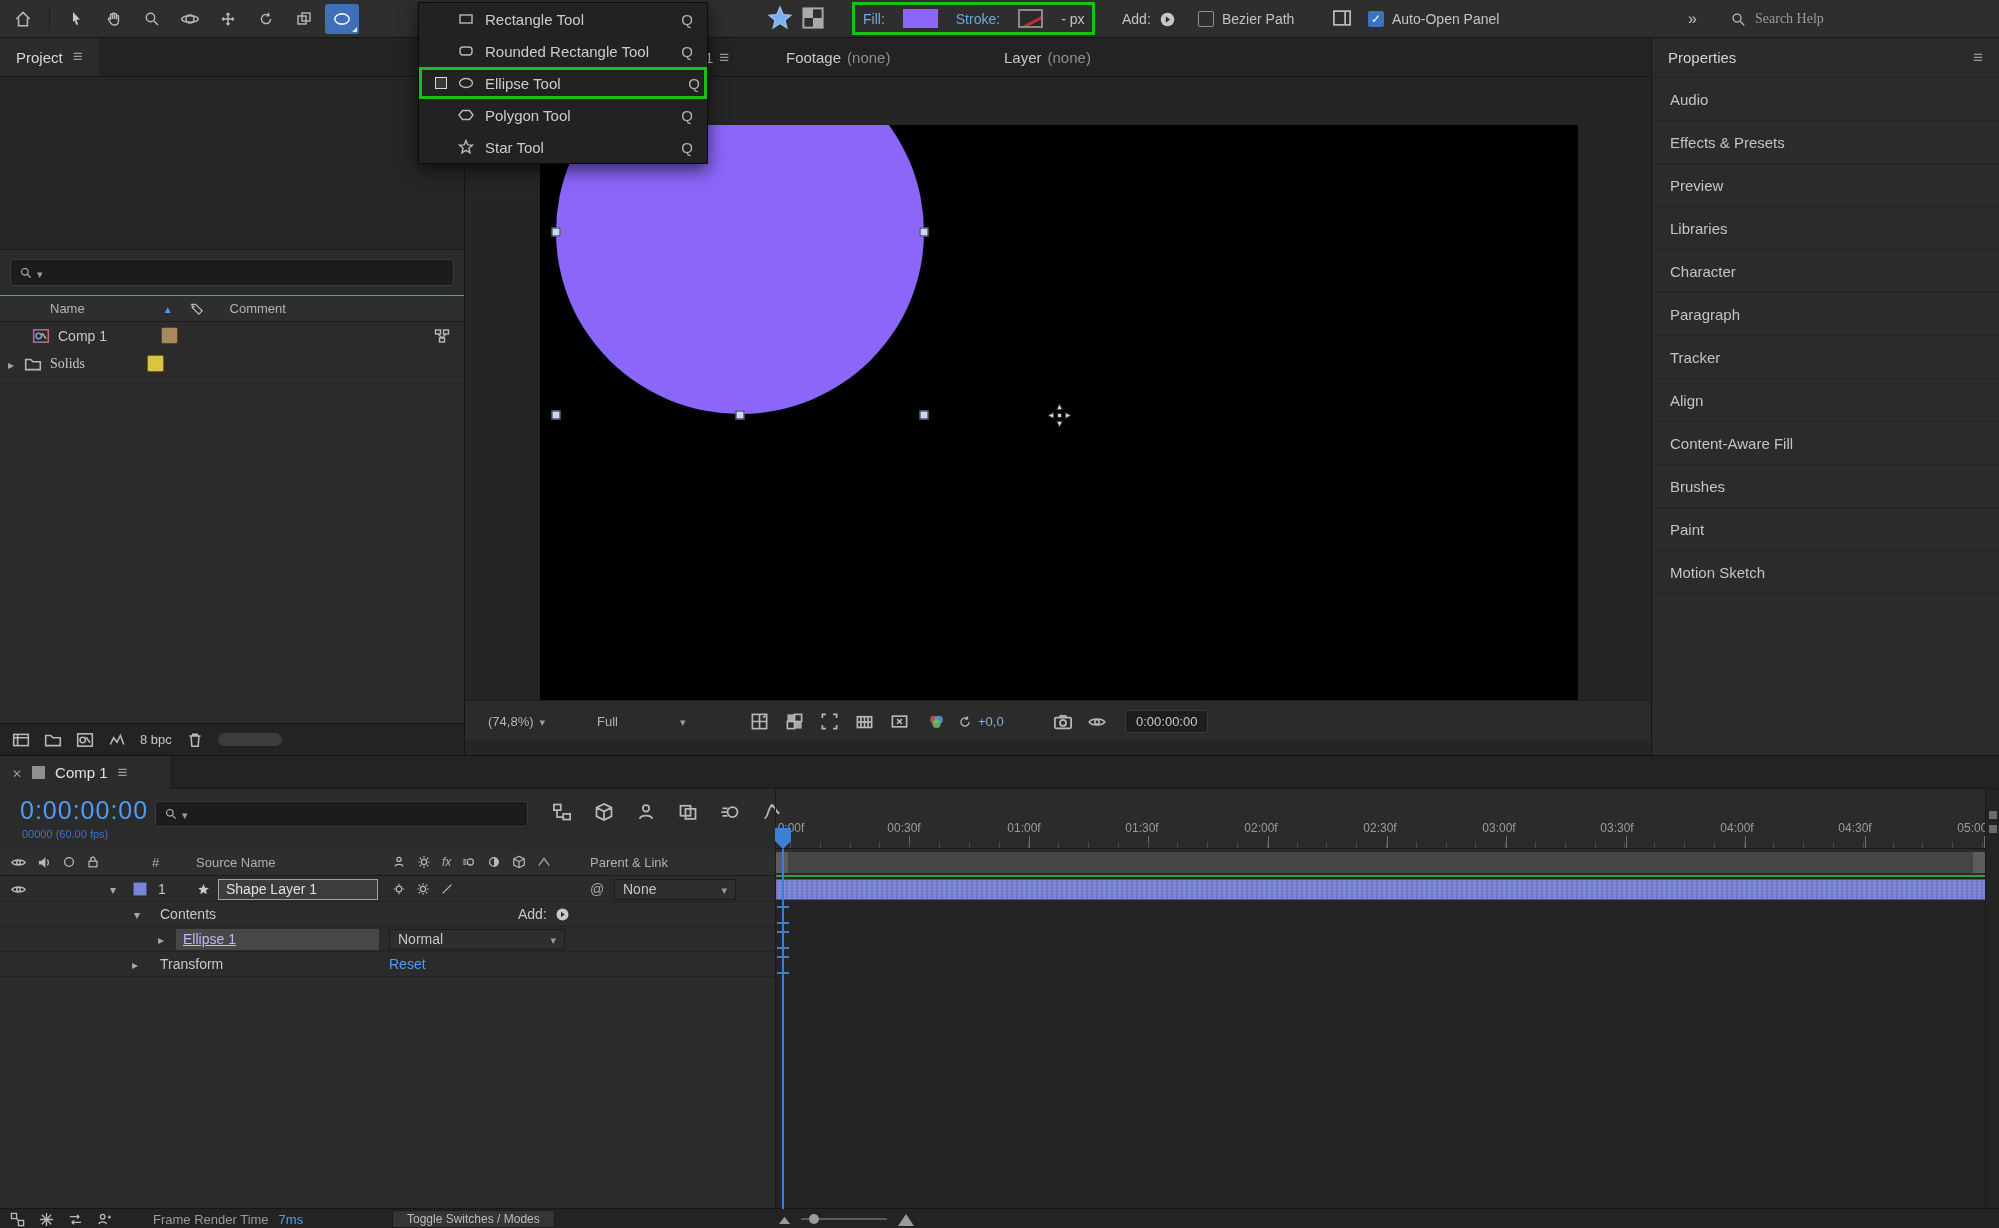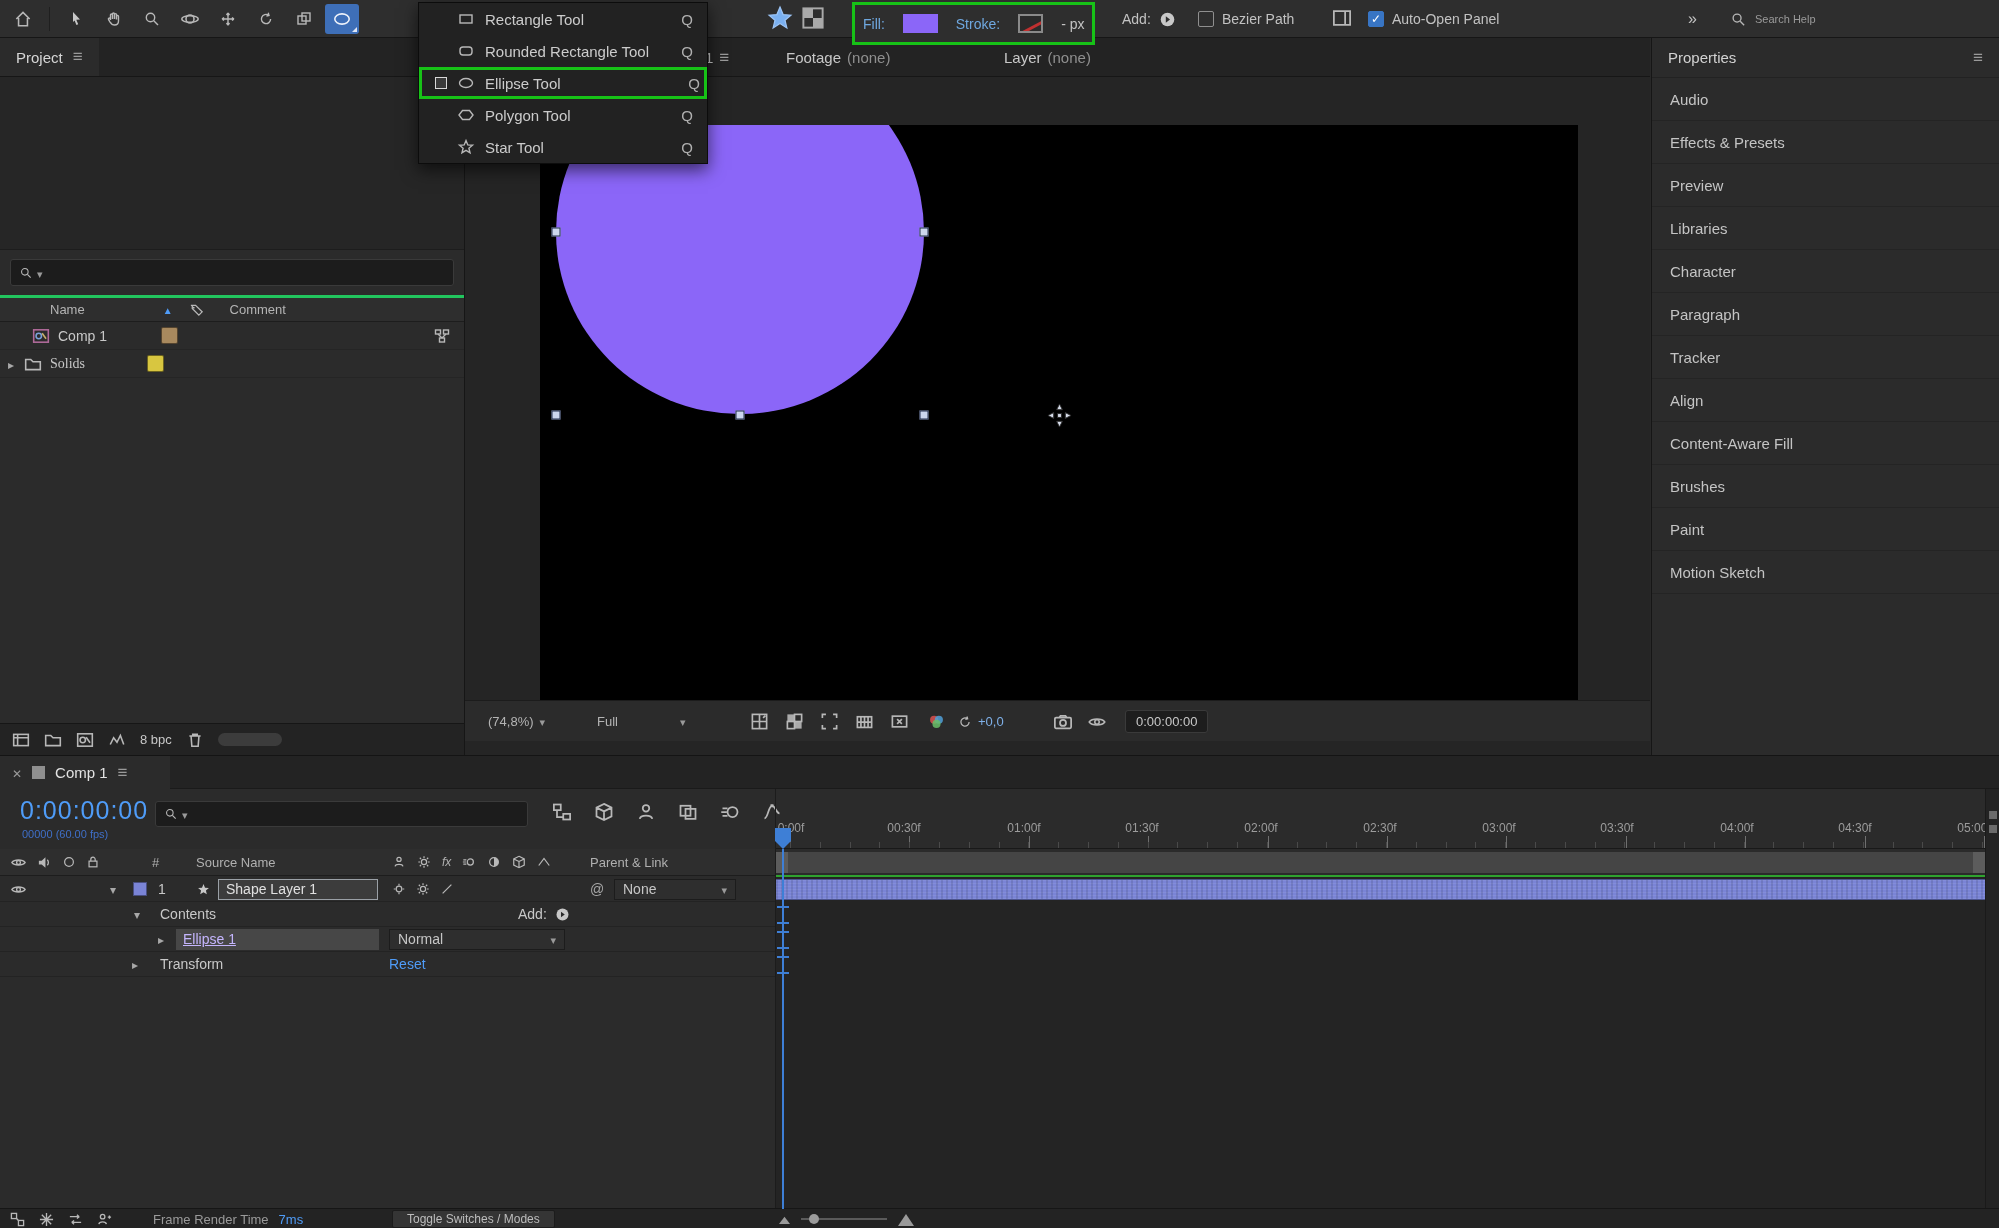--- a/index.html
+++ b/index.html
@@ -14,31 +14,31 @@
   input::placeholder { color:#9a9a9a; }
 
   
   .toolbar { position:absolute; top:0; left:0; width:1999px; height:38px; background:#2e2e2e; border-bottom:1px solid #161616; z-index:5; }
   .tb-left { position:absolute; left:6px; top:0; height:38px; display:flex; align-items:center; gap:4px; }
   .tbtn { width:34px; height:30px; display:flex; align-items:center; justify-content:center; border-radius:3px; position:relative; }
   .tbtn.active { background:var(--tool-active-blue,#3E6FB8); }
   .tbtn.active svg { stroke:#eef2fa; }
   .tbtn.active::after { content:""; position:absolute; right:2px; bottom:2px; border-style:solid; border-width:0 0 5px 5px; border-color:transparent transparent #dfe6f5 transparent; }
   .tb-sep { width:1px; height:24px; background:#1f1f1f; margin:0 5px; }
-  .fill-stroke { position:absolute; left:852px; top:2px; height:43px; border:3px solid var(--annotation-green,#17C217); display:flex; align-items:center; gap:18px; padding:0 8px; background:#2e2e2e; }
+  .fill-stroke { position:absolute; left:852px; top:2px; height:33px; border:3px solid var(--annotation-green,#17C217); display:flex; align-items:center; gap:18px; padding:0 8px; background:#2e2e2e; }
   .fs-label { color:#6FA8E0; font-size:14px; }
   .fill-swatch { width:35px; height:19px; background:var(--accent-purple,#8B66F8); }
   .stroke-swatch { width:25px; height:19px; background:#2a2a2a; border:2px solid #8a8a8a; position:relative; overflow:hidden; }
   .stroke-swatch::after { content:""; position:absolute; left:-4px; top:8px; width:40px; height:3px; background:#c03030; transform:rotate(-28deg); }
   .checkbox { width:16px; height:16px; border:1px solid #8f8f8f; background:transparent; display:inline-flex; align-items:center; justify-content:center; border-radius:2px; }
   .checkbox.checked { background:#3875C4; border-color:#3875C4; color:#fff; font-size:12px; }
   .checkbox.checked::after { content:"✓"; }
   .tb-text { font-size:14px; color:#c2c2c2; }
   .search-help { display:flex; align-items:center; gap:8px; }
-  .search-help input { background:transparent; border:none; color:#ec4899; font-size:11px; width:140px; font-family:Liberation Sans, sans-serif; }
+  .search-help input { background:transparent; border:none; color:#ec4899; font-size:14px; width:140px; font-family:Liberation Serif, serif; }
 
   
   .tools-menu { position:absolute; left:418px; top:2px; width:290px; background:#222222; border:1px solid #0c0c0c; box-shadow:0 6px 16px rgba(0,0,0,.6); z-index:100; }
   .menu-item { height:32px; display:flex; align-items:center; gap:10px; padding:0 14px 0 16px; font-size:15px; color:#cccccc; }
   .menu-item .marker { width:12px; height:12px; flex:0 0 12px; }
   .menu-item.selected { border:3px solid var(--annotation-green,#17C217); padding:0 4px 0 13px; }
   .menu-item.selected .marker { border:1px solid #d8d8d8; background:#3a3a3a; }
   .menu-item .shortcut { margin-left:auto; color:#b0b0b0; }
 
   
@@ -48,21 +48,21 @@
   .caret::before { content:"▾"; color:#9a9a9a; font-size:11px; }
   .tw-open::before { content:"▾"; color:#a8a8a8; font-size:12px; }
   .tw-closed::before { content:"▸"; color:#a8a8a8; font-size:12px; }
 
   
   .project-panel { position:absolute; left:0; top:38px; width:465px; height:717px; background:#2b2b2b; border-right:1px solid #161616; }
   .pp-preview { height:173px; background:#262626; border-bottom:1px solid #1d1d1d; }
   .pp-searchrow { padding:9px 10px; }
   .searchbox { height:27px; background:#1c1c1c; border:1px solid #3a3a3a; border-radius:3px; display:flex; align-items:center; gap:4px; padding:0 8px; }
   .searchbox input { flex:1; background:transparent; border:none; color:#c8c8c8; font-family:"Liberation Sans", sans-serif; }
-  .pp-colhead { height:27px; background:#2e2e2e; border-top:3px solid #22c55e; border-bottom:1px solid #1d1d1d; display:flex; align-items:center; font-size:13px; color:#b4b4b4; }
+  .pp-colhead { height:27px; background:#2e2e2e; border-top:1px solid #22c55e; border-bottom:1px solid #1d1d1d; display:flex; align-items:center; font-size:13px; color:#b4b4b4; }
   .sort-asc::before { content:"▲"; color:var(--timecode-blue,#4F9CF8); font-size:10px; }
   .pp-row { height:28px; display:flex; align-items:center; border-bottom:1px solid #252525; font-size:14px; }
   .label-swatch { width:17px; height:17px; border-radius:2px; border:1px solid rgba(0,0,0,.5); }
   .pp-footer { position:absolute; left:0; bottom:0; width:100%; height:32px; background:#232323; border-top:1px solid #161616; display:flex; align-items:center; gap:14px; padding:0 12px; }
   .pill { width:64px; height:13px; border-radius:7px; background:#3c3c3c; }
 
   
   .comp-panel { position:absolute; left:465px; top:38px; width:1185px; height:717px; background:#252525; }
   .cp-tabbar { position:relative; height:39px; background:#232323; border-bottom:1px solid #161616; }
   .cp-tabtext { position:absolute; top:0; height:39px; display:flex; align-items:center; gap:6px; font-size:15px; }

